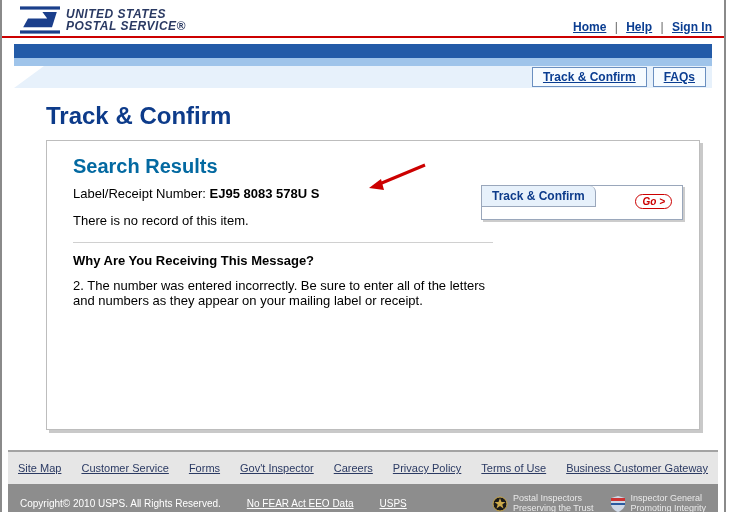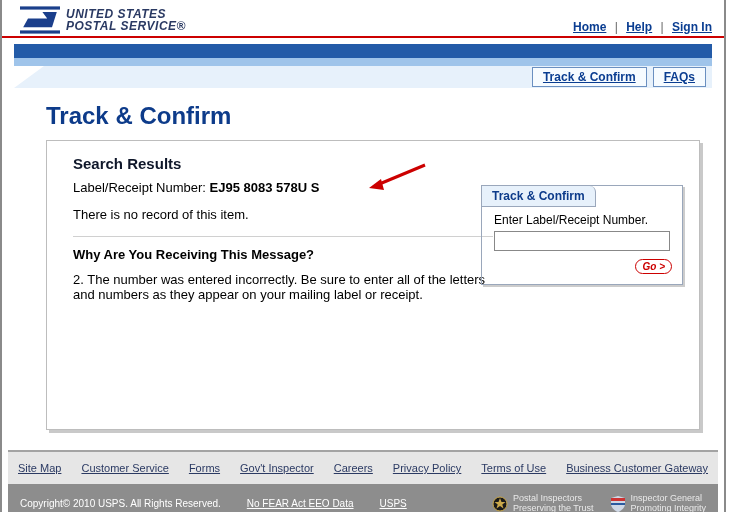--- a/index.html
+++ b/index.html
@@ -87,23 +87,23 @@
   }
   .panel {
     margin: 0 24px 0 44px;
     border: 1px solid #bdbdbd;
     box-shadow: 3px 3px 0 #c9c9c9;
     padding: 14px 16px 28px 26px;
     min-height: 246px;
     position: relative;
   }
   .results-title {
-    color: #0f172a;
-    font-weight: bold;
-    font-size: 15px;
+    color: #0369a1;
+    font-weight: bold;
+    font-size: 20px;
     margin-bottom: 8px;
   }
   .label-line { font-size: 13px; margin-bottom: 12px; }
   .label-line .lblnum { font-weight: bold; }
   .norecord { font-size: 13px; margin-bottom: 14px; }
   .divider { border-top: 1px solid #d0d0d0; margin: 0 0 10px 0; width: 420px; }
   .subhead { font-weight: bold; font-size: 13px; margin-bottom: 10px; }
   .reason { font-size: 13px; margin-bottom: 10px; width: 420px; }
   .side-box {
     position: absolute;
@@ -223,24 +223,20 @@
     <div class="label-line">
       <span>Label/Receipt Number: </span><span class="lblnum">EJ95 8083 578U S</span>
     </div>
     <div class="norecord">There is no record of this item.</div>
     <div class="divider"></div>
     <div class="subhead">Why Are You Receiving This Message?</div>
     <div class="reason">2. The number was entered incorrectly. Be sure to enter all of the letters and numbers as they appear on your mailing label or receipt.</div>
 
     <div class="side-box">
       <div class="side-tab">Track &amp; Confirm</div>
-      <div class="side-inner">
-        <div>Enter Label/Receipt Number.</div>
-        <input type="text" style="">
-      </div>
       <button class="go-btn">Go &gt;</button>
       <div style="clear:both"></div>
     </div>
   </div>
 
   <div class="footer-links">
     <a href="#">Site Map</a>
     <a href="#">Customer Service</a>
     <a href="#">Forms</a>
     <a href="#">Gov't Inspector</a>

